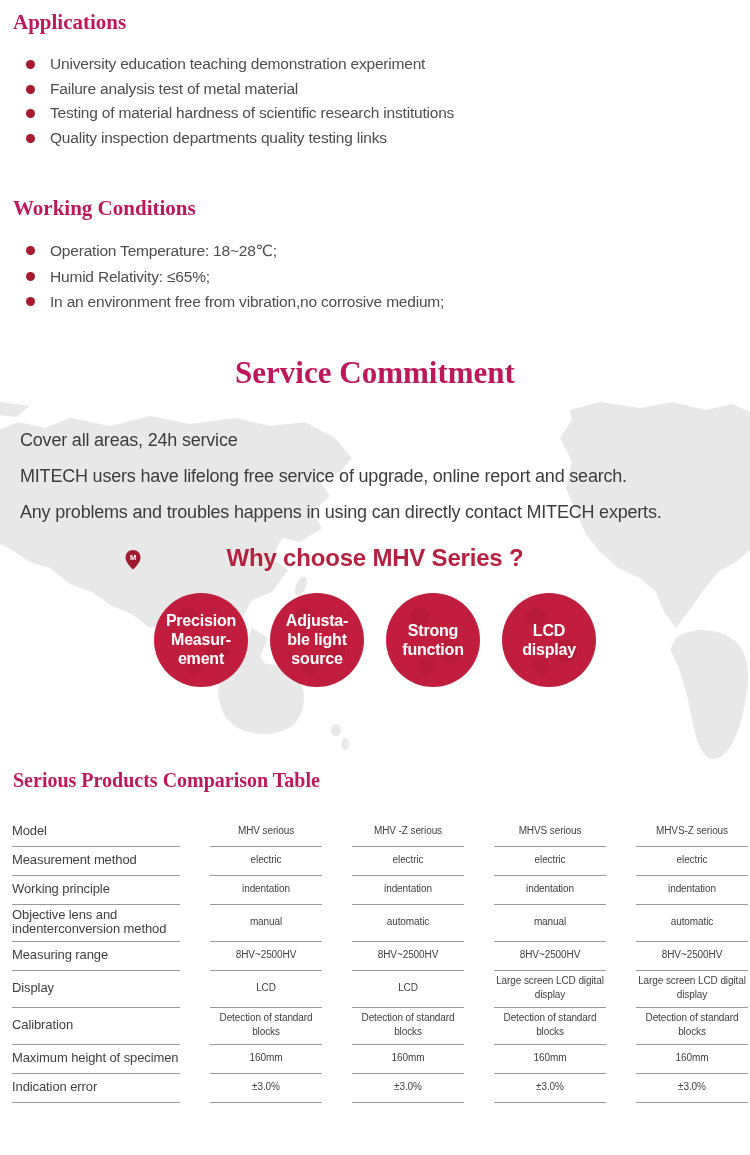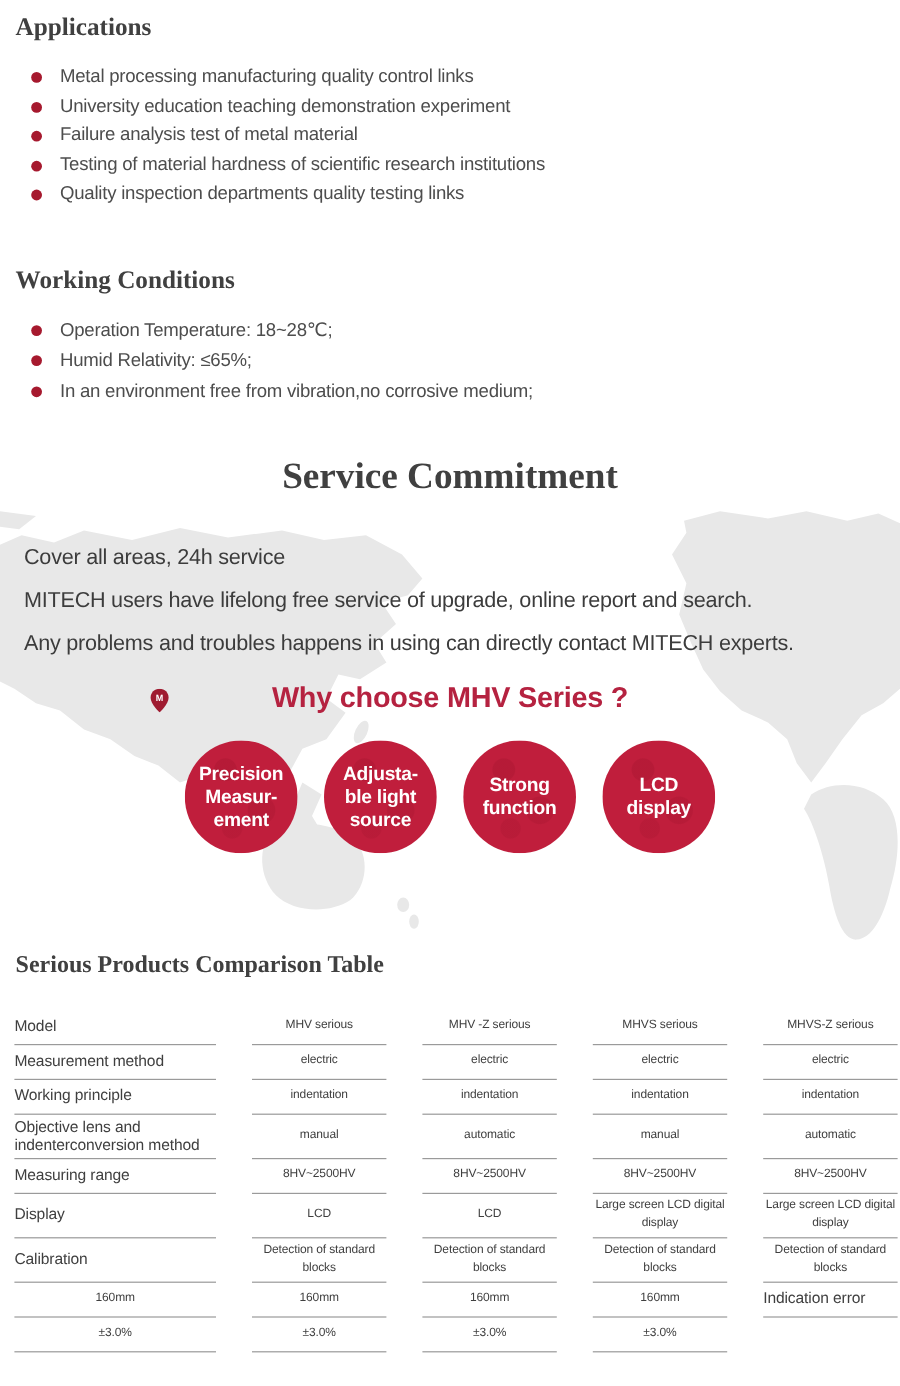--- a/index.html
+++ b/index.html
@@ -3,21 +3,21 @@
 <meta charset="utf-8">
 <style>
   html,body{margin:0;padding:0;}
   body{
     width:750px;height:1155px;background:#ffffff;position:relative;overflow:hidden;
     font-family:"Liberation Sans","DejaVu Sans",sans-serif;
     -webkit-font-smoothing:antialiased;
   }
   .serif-heading{
     font-family:"Liberation Serif","DejaVu Serif",serif;
-    font-weight:bold;color:#404040;font-size:21px;margin:0;
+    font-weight:bold;color:#be185d;font-size:21px;margin:0;
   }
   #applications-heading{padding:10px 0 0 13px;}
   #working-heading{margin-top:46px;padding-left:13px;}
 
   ul.bullet-list{list-style:none;margin:17px 0 0 0;padding:0;}
   .bullet-list li{
     position:relative;padding-left:50px;line-height:24.5px;
     font-size:15.5px;color:#4d4d4d;letter-spacing:-0.2px;
   }
   #working-list li{line-height:25.5px;}
@@ -65,21 +65,20 @@
     display:flex;align-items:center;justify-content:center;
     text-align:center;font-size:10px;color:#3f3f3f;letter-spacing:-0.1px;line-height:14.5px;
   }
   .cell.lbl{justify-content:flex-start;text-align:left;font-size:13px;}
 </style>
 </head>
 <body>
 
 <h2 class="serif-heading" id="applications-heading">Applications</h2>
 <ul class="bullet-list">
-  <li>Metal processing manufacturing quality control links</li>
   <li>University education teaching demonstration experiment</li>
   <li>Failure analysis test of metal material</li>
   <li>Testing of material hardness of scientific research institutions</li>
   <li>Quality inspection departments quality testing links</li>
 </ul>
 
 <h2 class="serif-heading" id="working-heading">Working Conditions</h2>
 <ul class="bullet-list" id="working-list">
   <li>Operation Temperature: 18~28℃;</li>
   <li>Humid Relativity: ≤65%;</li>
@@ -169,20 +168,21 @@
   <div class="cell">LCD</div>
   <div class="cell">Large screen LCD digital display</div>
   <div class="cell">Large screen LCD digital display</div>
 
   <div class="cell lbl">Calibration</div>
   <div class="cell">Detection of standard blocks</div>
   <div class="cell">Detection of standard blocks</div>
   <div class="cell">Detection of standard blocks</div>
   <div class="cell">Detection of standard blocks</div>
 
+  <div class="cell lbl">Maximum height of specimen</div>
   <div class="cell">160mm</div>
   <div class="cell">160mm</div>
   <div class="cell">160mm</div>
   <div class="cell">160mm</div>
 
   <div class="cell lbl">Indication error</div>
   <div class="cell">±3.0%</div>
   <div class="cell">±3.0%</div>
   <div class="cell">±3.0%</div>
   <div class="cell">±3.0%</div>

